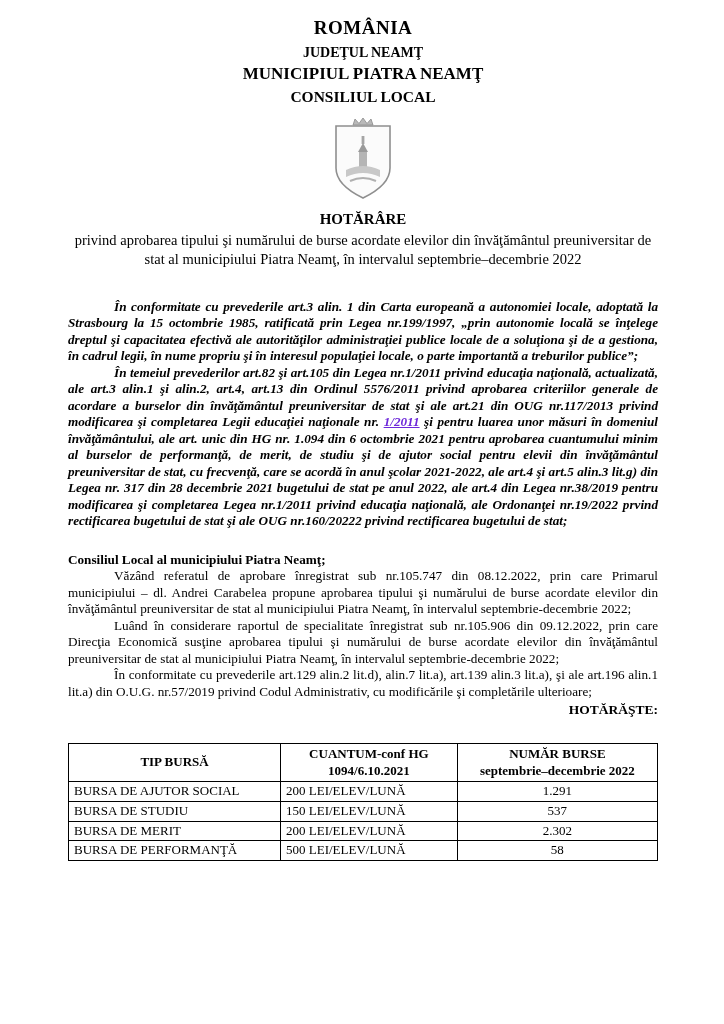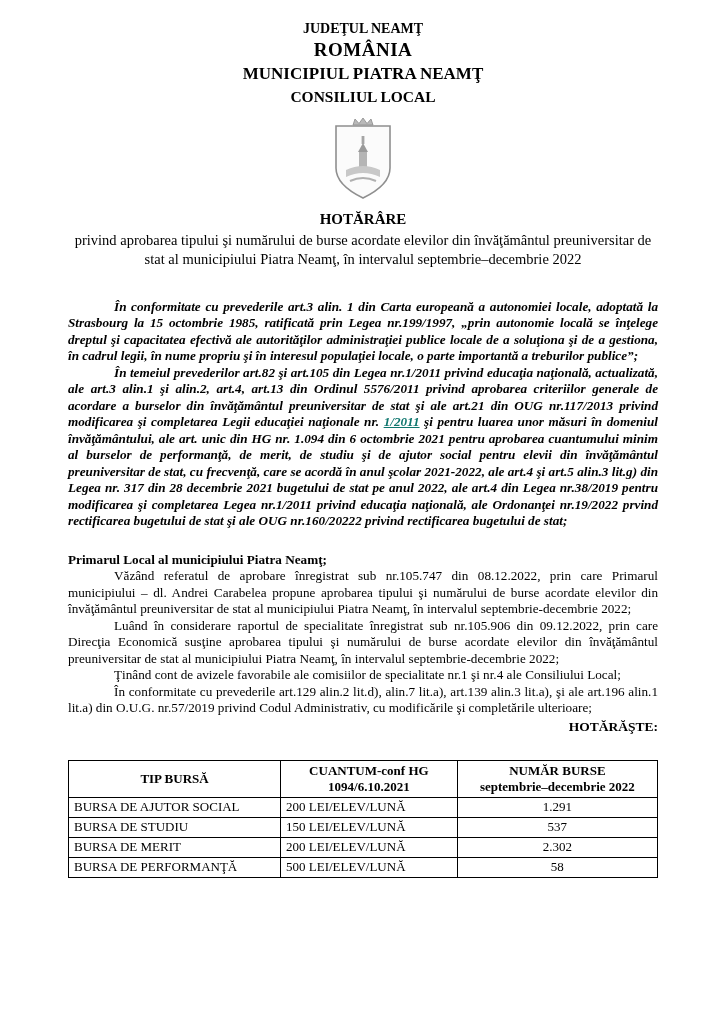--- a/index.html
+++ b/index.html
@@ -22,21 +22,21 @@
   .hdr3 { font-size: 17px; font-weight: bold; margin-top: 2px; }
   .hdr4 { font-size: 15.5px; font-weight: bold; margin-top: 2px; }
   .coat-wrap { text-align: center; margin-top: 12px; height: 82px; }
   .title-main { font-size: 15px; font-weight: bold; text-align: center; margin-top: 10px; }
   .title-sub { font-size: 14.5px; font-weight: normal; text-align: center; margin-top: 2px; line-height: 1.32; padding: 0 6px; }
   .preamble {
     font-weight: bold; font-style: italic;
     text-align: justify; text-indent: 46px;
   }
   .preamble.first { margin-top: 30px; }
-  a.doc-link { color: #0f766e; text-decoration: underline; cursor: pointer; }
+  a.doc-link { color: #6d28d9; text-decoration: underline; cursor: pointer; }
   .council-line { font-weight: bold; margin-top: 22px; }
   .body-p { text-align: justify; text-indent: 46px; }
   .hotaraste { text-align: right; font-weight: bold; margin-top: 2px; font-size: 13.5px; }
   .art1 { margin-top: 26px; text-align: justify; text-indent: 46px; }
   .art1 .art-label { font-weight: bold; }
   table.burse {
     border-collapse: collapse;
     width: 100%;
     margin-top: 24px;
     font-size: 13px;
@@ -53,22 +53,22 @@
   .col-numar { width: 34%; }
   td.td-tip { text-align: left; }
   td.td-cuantum { text-align: left; }
   td.td-numar { text-align: center; }
 </style>
 </head>
 <body>
 
 <div class="page">
 
+  <div class="center hdr1">ROMÂNIA</div>
   <div class="center hdr2">JUDEŢUL NEAMŢ</div>
-  <div class="center hdr1">ROMÂNIA</div>
   <div class="center hdr3">MUNICIPIUL PIATRA NEAMŢ</div>
   <div class="center hdr4">CONSILIUL LOCAL</div>
 
   <div class="coat-wrap">
     <svg width="58" height="82" viewBox="0 0 58 82" aria-hidden="true">
       <path d="M19,7 L21,1 L25,5.5 L29,0 L33,5.5 L37,1 L39,7 Z" fill="#b9b9b9" stroke="#8a8a8a" stroke-width="0.8"></path>
       <path d="M2,8 H56 V50 Q56,67 29,80 Q2,67 2,50 Z" fill="#fbfbfb" stroke="#8f8f8f" stroke-width="1.6"></path>
       <path d="M25,34 h8 v16 h-8 Z" fill="#b5b5b5"></path>
       <path d="M24,34 L29,25 L34,34 Z" fill="#9a9a9a"></path>
       <path d="M27.6,18 h2.8 v8 h-2.8 Z" fill="#a5a5a5"></path>
@@ -77,25 +77,24 @@
     </svg>
   </div>
 
   <div class="title-main">HOTĂRÂRE</div>
   <div class="title-sub">privind aprobarea tipului şi numărului de burse acordate elevilor din învăţământul preuniversitar de stat al municipiului Piatra Neamţ, în intervalul septembrie–decembrie 2022</div>
 
   <p class="preamble first">În conformitate cu prevederile  art.3 alin. 1 din Carta europeană a autonomiei locale, adoptată la Strasbourg la 15 octombrie 1985, ratificată prin Legea nr.199/1997, „prin autonomie locală se înţelege dreptul şi capacitatea efectivă ale autorităţilor administraţiei publice locale de a soluţiona şi de a gestiona, în cadrul legii, în nume propriu şi în interesul populaţiei locale, o parte importantă a treburilor publice”;</p>
 
   <p class="preamble"><span>În temeiul prevederilor art.82 şi art.105 din Legea nr.1/2011 privind educaţia naţională, actualizată, ale art.3 alin.1 şi alin.2, art.4, art.13 din Ordinul 5576/2011 privind aprobarea criteriilor generale de acordare a burselor din învăţământul preuniversitar de stat şi ale art.21 din OUG nr.117/2013 privind modificarea şi completarea Legii educaţiei naţionale nr. </span><a class="doc-link">1/2011</a><span> şi pentru luarea unor măsuri în domeniul învăţământului, ale art. unic din HG nr. 1.094 din 6 octombrie 2021 pentru aprobarea cuantumului minim al burselor de performanţă, de merit, de studiu şi de ajutor social pentru elevii din învăţământul preuniversitar de stat, cu frecvenţă, care se acordă în anul şcolar 2021-2022, ale art.4 şi art.5  alin.3 lit.g) din Legea nr. 317 din 28 decembrie 2021 bugetului de stat pe anul 2022, ale art.4 din Legea nr.38/2019 pentru modificarea şi completarea Legea nr.1/2011 privind educaţia naţională, ale Ordonanţei nr.19/2022 prvind rectificarea bugetului de stat şi ale OUG nr.160/20222 privind rectificarea bugetului de stat;</span></p>
 
-  <p class="council-line">Primarul Local al municipiului Piatra Neamţ;</p>
+  <p class="council-line">Consiliul Local al municipiului Piatra Neamţ;</p>
 
   <p class="body-p">Văzând referatul de aprobare înregistrat sub nr.105.747 din 08.12.2022, prin care Primarul municipiului – dl. Andrei Carabelea propune aprobarea tipului şi numărului de burse acordate elevilor din învăţământul preuniversitar de stat al municipiului Piatra Neamţ, în intervalul septembrie-decembrie 2022;</p>
   <p class="body-p">Luând în considerare raportul de specialitate înregistrat sub nr.105.906 din 09.12.2022, prin care Direcţia Economică susţine aprobarea tipului şi numărului de burse acordate elevilor din învăţământul preuniversitar de stat al municipiului Piatra Neamţ, în intervalul septembrie-decembrie 2022;</p>
-  <p class="body-p">Ţinând cont de avizele favorabile ale comisiilor de specialitate nr.1 şi nr.4 ale Consiliului Local;</p>
   <p class="body-p">În conformitate cu prevederile art.129 alin.2 lit.d), alin.7 lit.a), art.139 alin.3 lit.a), şi ale art.196 alin.1 lit.a) din O.U.G. nr.57/2019 privind Codul Administrativ, cu modificările şi completările ulterioare;</p>
 
   <p class="hotaraste">HOTĂRĂŞTE:</p>
 
 
   <table class="burse">
     <colgroup>
       <col class="col-tip">
       <col class="col-cuantum">
       <col class="col-numar">

